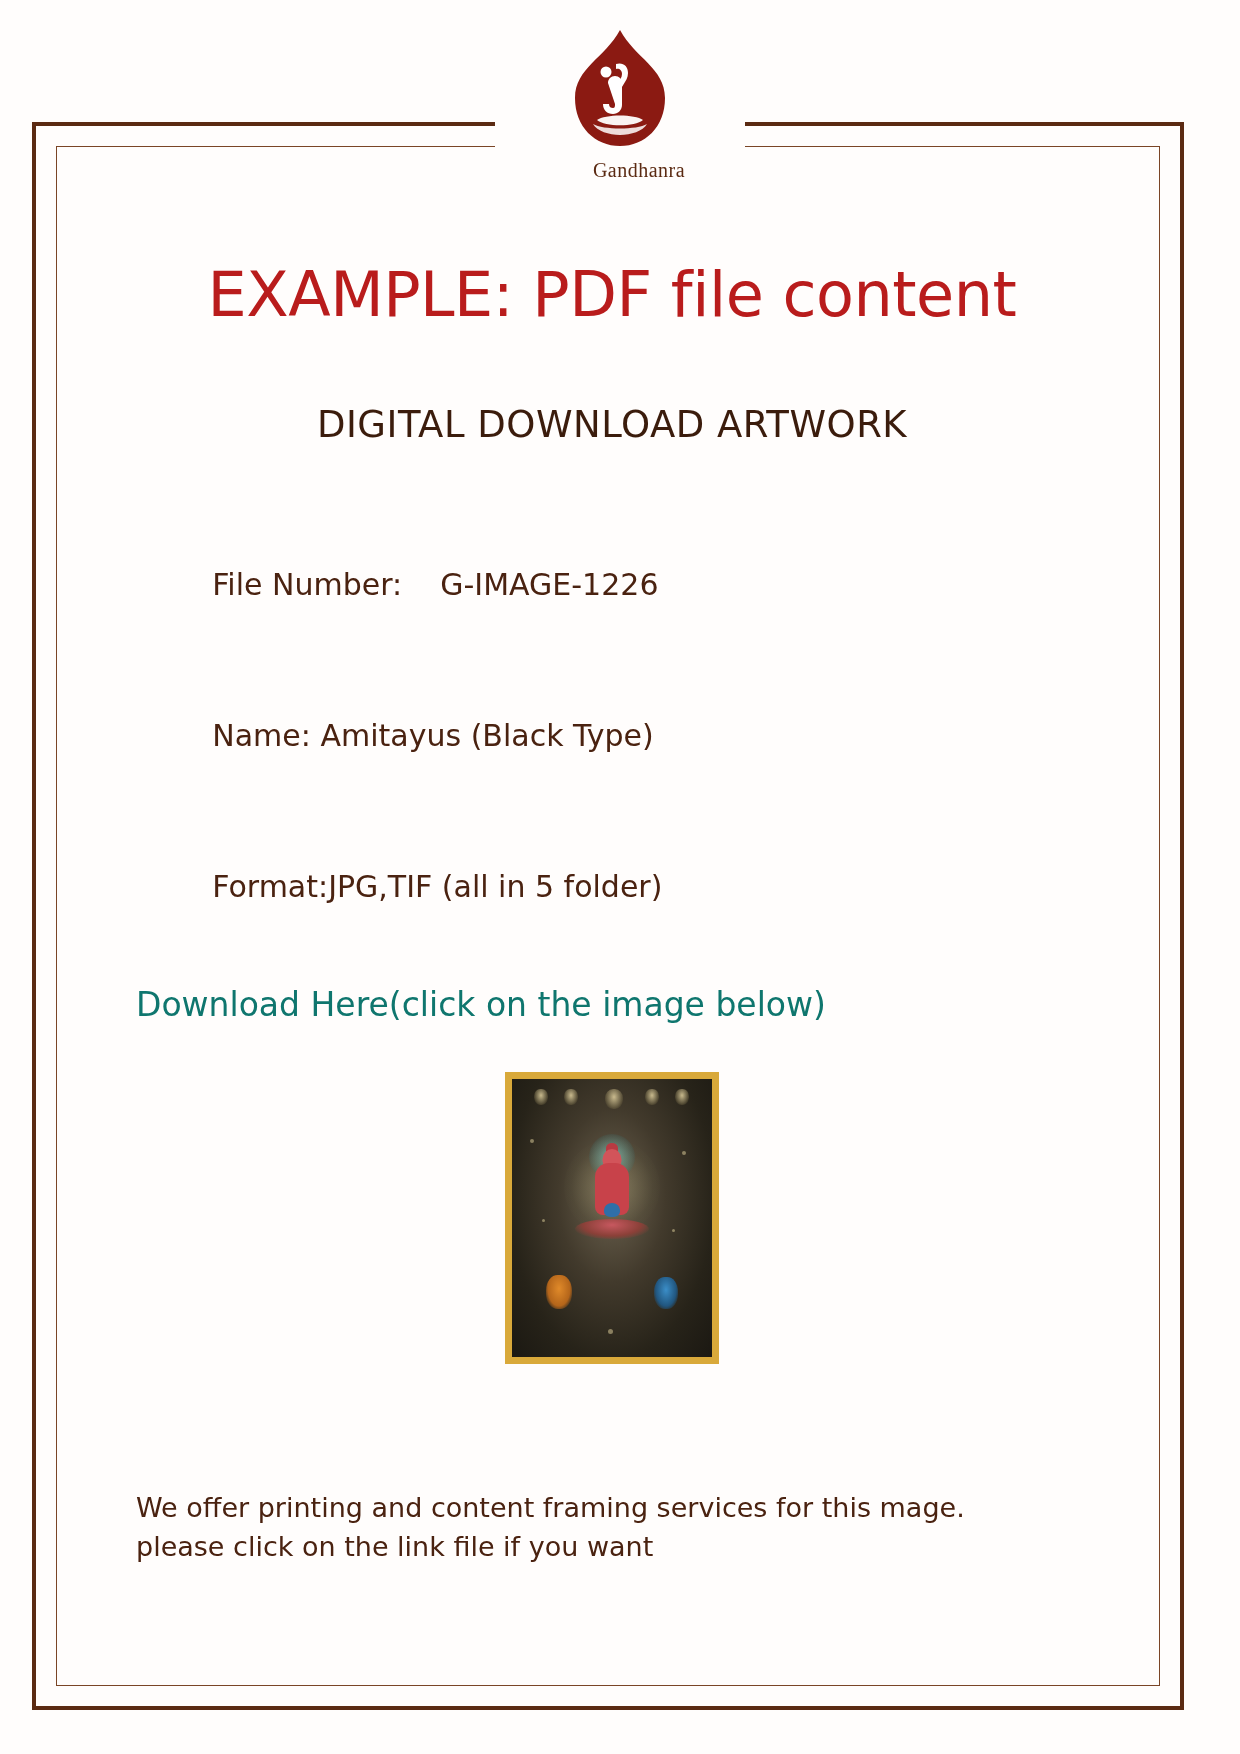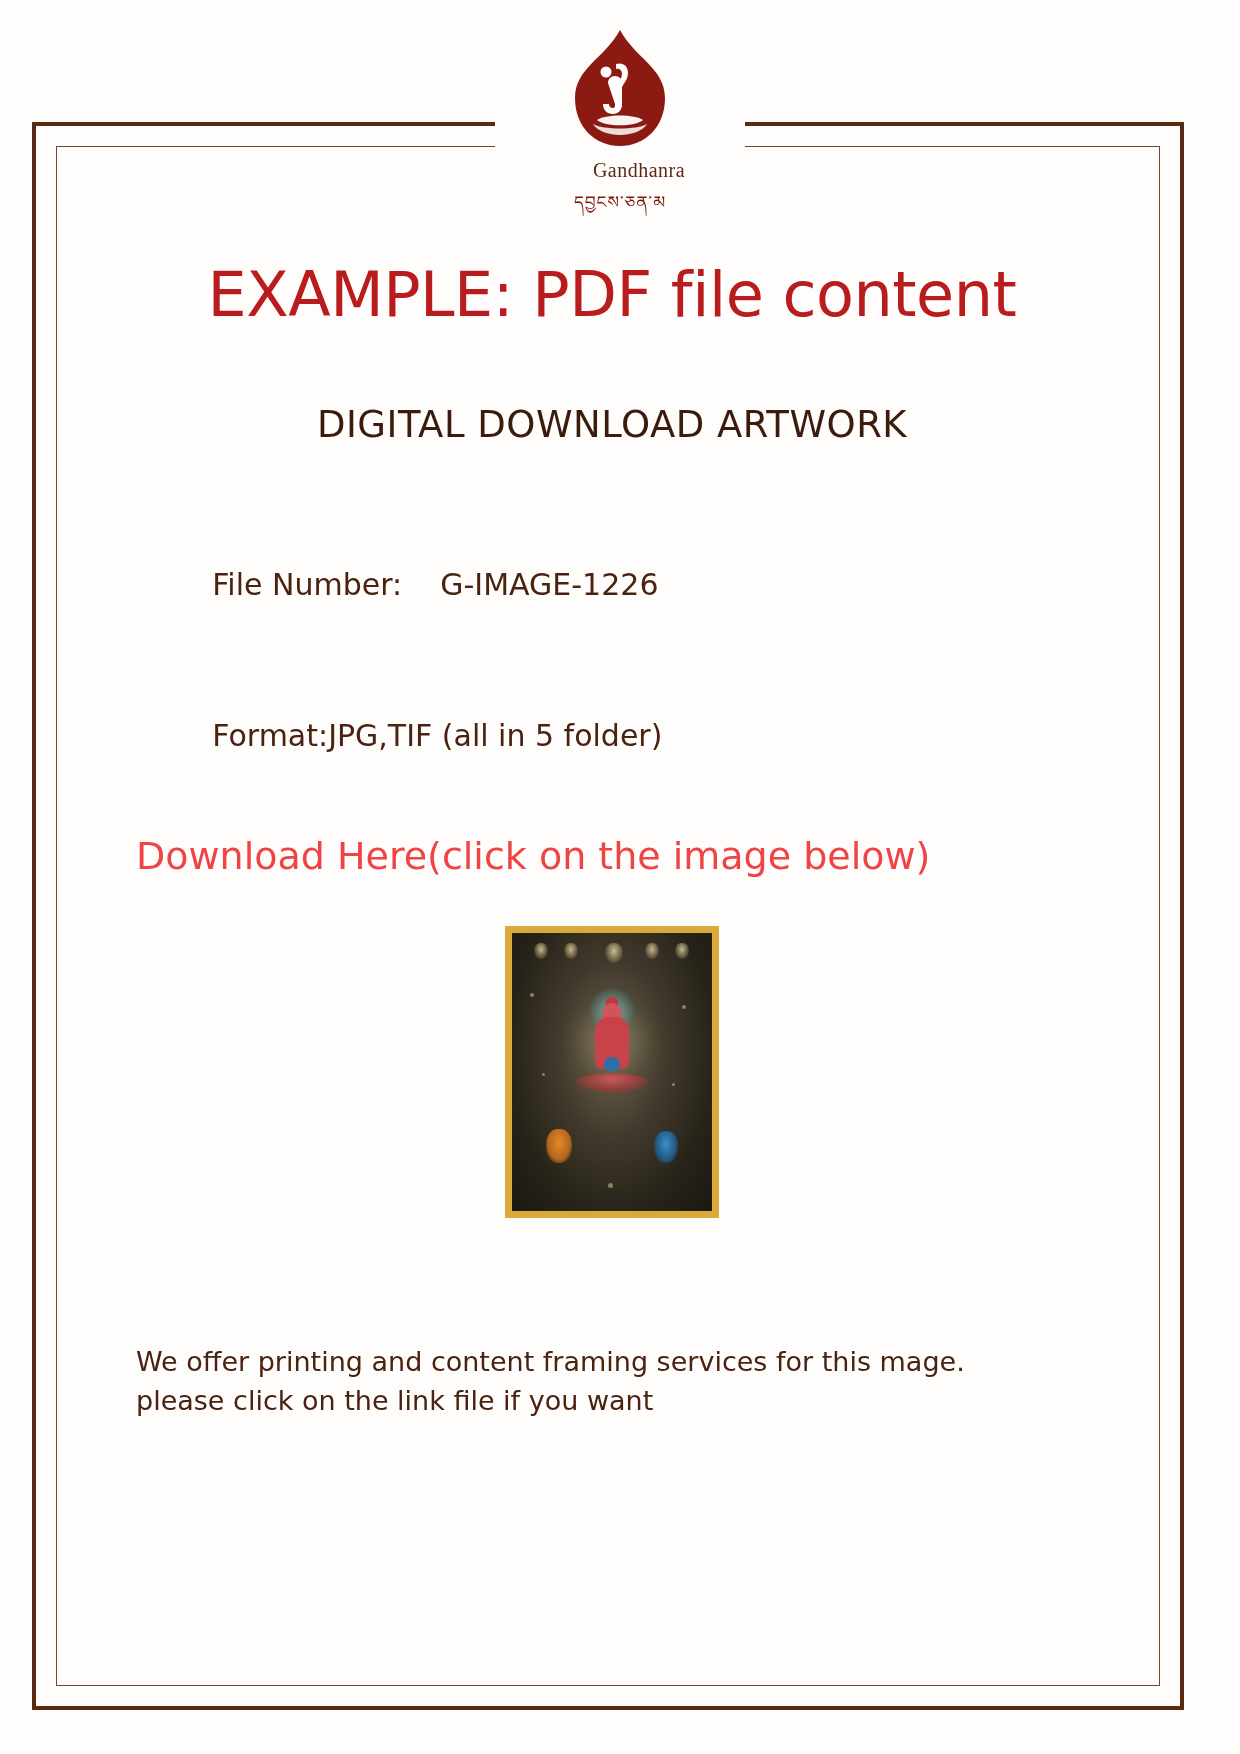--- a/index.html
+++ b/index.html
@@ -126,22 +126,22 @@
     margin-bottom: 46px;
     white-space: pre;
   }
   .meta-line .label { }
   .meta-line .value { }
 
   .download-head {
     margin-top: 24px;
     padding-left: 4px;
     font-family: "DejaVu Sans", sans-serif;
-    font-size: 38px;
-    color: #ef4444;
+    font-size: 33px;
+    color: #0f766e;
   }
 
   .thumb-wrap {
     margin-top: 48px;
     text-align: center;
   }
   .thumb {
     display: inline-block;
     width: 200px;
     height: 278px;
@@ -273,32 +273,34 @@
         <g fill="#ffffff">
           <circle cx="45" cy="44" r="5.5"></circle>
           <path d="M55 36 c7 -2 12 2 12 9 c0 9 -9 14 -9 23 l-6 0 c0 -11 9 -15 9 -22 c0 -4 -3 -6 -6 -5 z"></path>
           <path d="M47 55 c0 -4 3 -7 7 -7 c4 0 7 3 7 7 l0 22 c0 5 -4 9 -9 9 c-6 0 -10 -4 -10 -10 l6 0 c0 3 2 4 4 4 c2 0 2 -2 2 -4 z"></path>
           <path d="M36 92 c8 -6 38 -6 46 0 c-8 7 -38 7 -46 0 z" opacity="0.95"></path>
           <path d="M32 96 c10 6 44 6 54 0 c-4 7 -16 11 -27 11 c-11 0 -23 -4 -27 -11 z" opacity="0.85"></path>
         </g>
       </svg>
     </div>
     <div class="logo-name">Gandhanra</div>
-    <div class="logo-tibetan">དབྱངས་ཅན་མ</div>
   </div>
 
   <div class="content">
 
     <h1 class="title">EXAMPLE: PDF file content</h1>
 
     <div class="subtitle">DIGITAL DOWNLOAD ARTWORK</div>
 
     <div class="meta">
       <div class="meta-line">
         <span class="label">File Number:</span><span>&nbsp;&nbsp;&nbsp;&nbsp;</span><span class="value">G-IMAGE-1226</span>
+      </div>
+      <div class="meta-line">
+        <span class="label">Name:</span><span>&nbsp;</span><span class="value">Amitayus (Black Type)</span>
       </div>
       <div class="meta-line">
         <span class="label">Format:</span><span class="value">JPG,TIF (all in 5 folder)</span>
       </div>
     </div>
 
     <div class="download-head">Download Here(click on the image below)</div>
 
     <div class="thumb-wrap">
       <div class="thumb">

